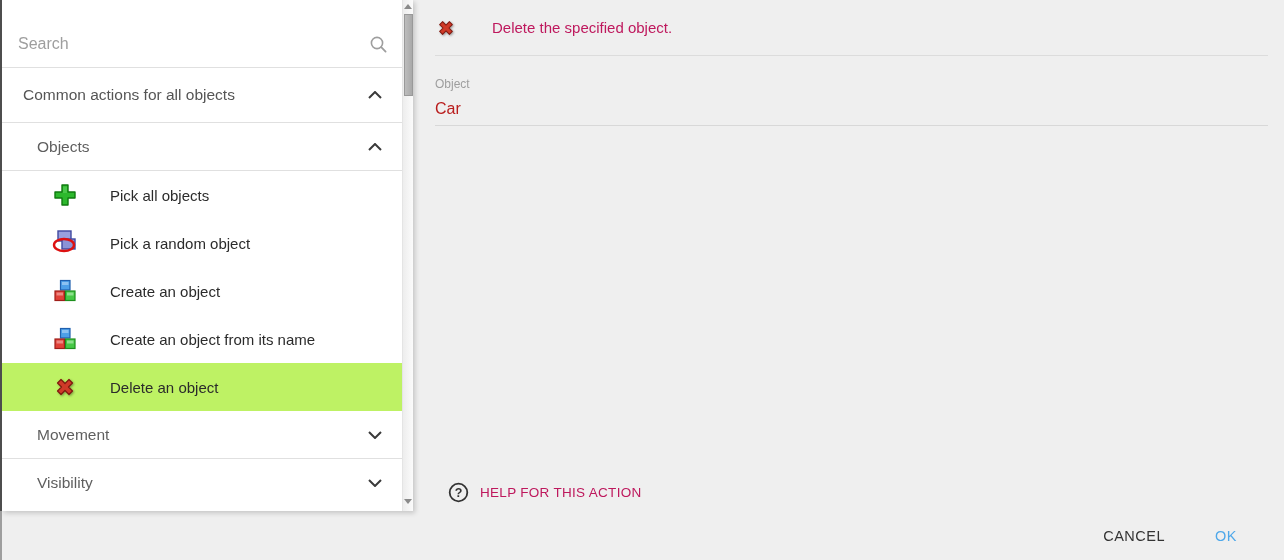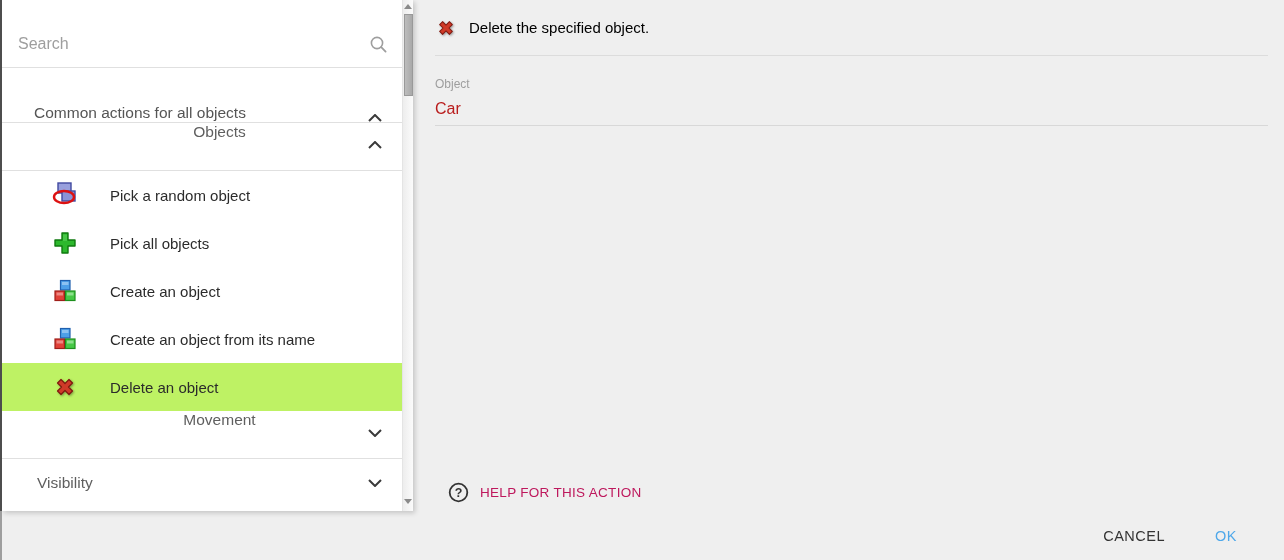--- a/index.html
+++ b/index.html
@@ -34,29 +34,29 @@
   }
   .search-row input {
     flex:1; border:none; outline:none; background:transparent;
     font-family:"Liberation Sans", sans-serif;
     font-size:16px; color:#212121;
   }
   .search-row input::placeholder { color:#9e9e9e; }
   .search-row .sicon { width:20px; height:20px; margin:0 14px 0 8px; flex:0 0 auto; }
 
   .row-header {
-    height:55px; display:flex; align-items:flex-end;
-    padding-left:32px; border-bottom:1px solid #e0e0e0;
+    height:55px; display:flex; align-items:center;
+    padding-left:21px; border-bottom:1px solid #e0e0e0;
     font-size:15.5px; color:#555; cursor:pointer;
   }
   .row-sub {
     height:48px; display:flex; align-items:center;
     padding-left:35px; font-size:15.5px; color:#5f5f5f; cursor:pointer;
   }
-  .row-sub.bordered { border-bottom:1px solid #e0e0e0;flex-direction:column; }
+  .row-sub.bordered { border-bottom:1px solid #e0e0e0; }
   .chev { margin-left:auto; margin-right:20px; width:14px; height:8px; flex:0 0 auto; }
 
   .item {
     height:48px; display:flex; align-items:center; cursor:pointer;
   }
   .item .item-icon { width:26px; height:26px; margin-left:50px; margin-right:32px; flex:0 0 auto; }
   .item .item-label { font-size:15px; color:#2b2b2b; }
   .item.selected { background:#bef264; }
 
   
@@ -77,21 +77,21 @@
   }
 
   
   .detail { position:absolute; left:413px; top:0; right:0; height:512px; }
   .detail-header {
     margin:0 16px 0 22px; height:56px;
     display:flex; align-items:center; gap:12px;
     border-bottom:1px solid #dcdcdc;
   }
   .detail-header .dicon { width:22px; height:22px; flex:0 0 auto; }
-  .detail-title { font-size:15px; color:#000000; }
+  .detail-title { font-size:15px; color:#be185d;margin-left:23px; }
 
   .field { margin:0 16px 0 22px; padding-top:21px; }
   .field-label { font-size:12px; color:#9e9e9e; }
   .field-value {
     font-size:16px; color:#b91c1c; margin-top:9px; padding-bottom:7px;
     border-bottom:1px solid #d8d8d8; cursor:text;
   }
 
   .help-row {
     position:absolute; left:35px; bottom:9px;
@@ -178,30 +178,30 @@
 
     <div class="row-sub bordered">
       <span>Objects</span>
       <svg class="chev" viewBox="0 0 14 8">
           <use href="#ic-chevron-up"></use>
         </svg>
     </div>
 
     <div class="item">
       <svg class="item-icon" viewBox="0 0 26 26">
+          <use href="#ic-plus"></use>
+        </svg>
+      <span class="item-label">Pick all objects</span>
+    </div>
+
+    <div class="item">
+      <svg class="item-icon" viewBox="0 0 26 26">
           <use href="#ic-pick-random"></use>
         </svg>
       <span class="item-label">Pick a random object</span>
-    </div>
-
-    <div class="item">
-      <svg class="item-icon" viewBox="0 0 26 26">
-          <use href="#ic-plus"></use>
-        </svg>
-      <span class="item-label">Pick all objects</span>
     </div>
 
     <div class="item">
       <svg class="item-icon" viewBox="0 0 26 26">
           <use href="#ic-cubes"></use>
         </svg>
       <span class="item-label">Create an object</span>
     </div>
 
     <div class="item">

